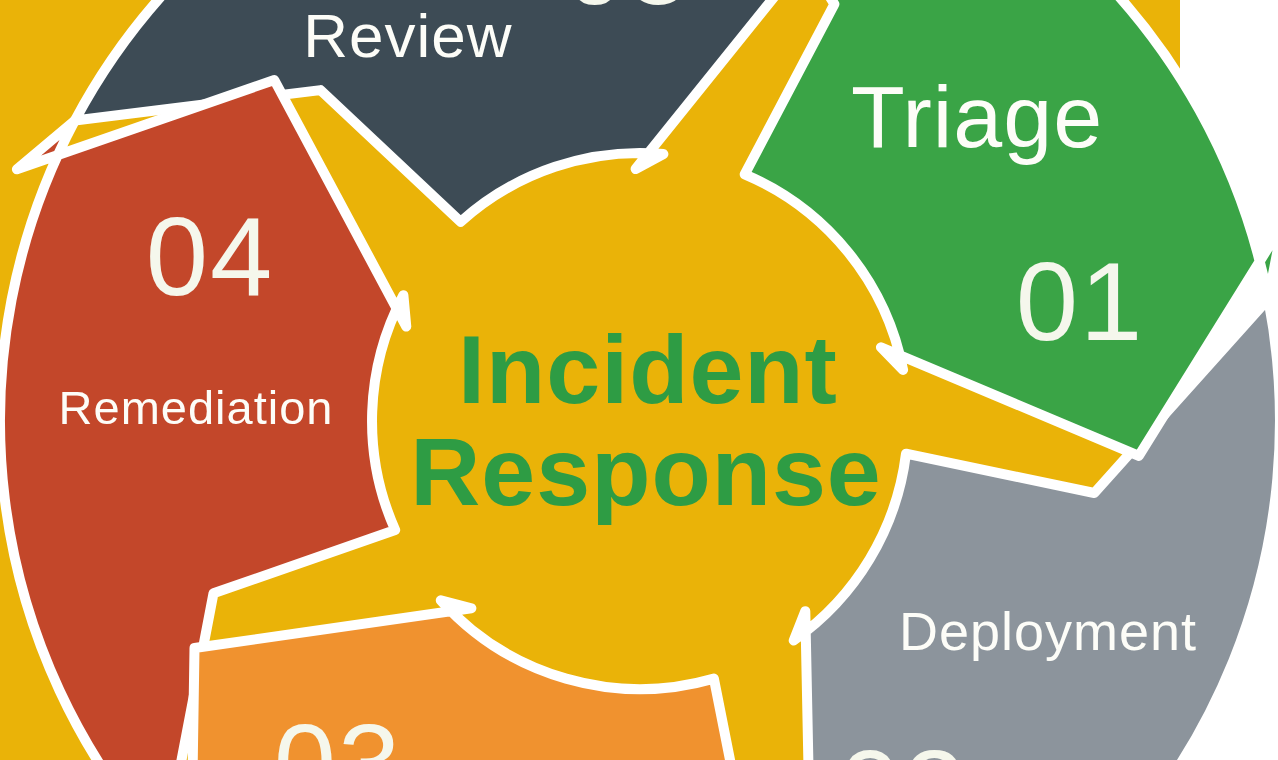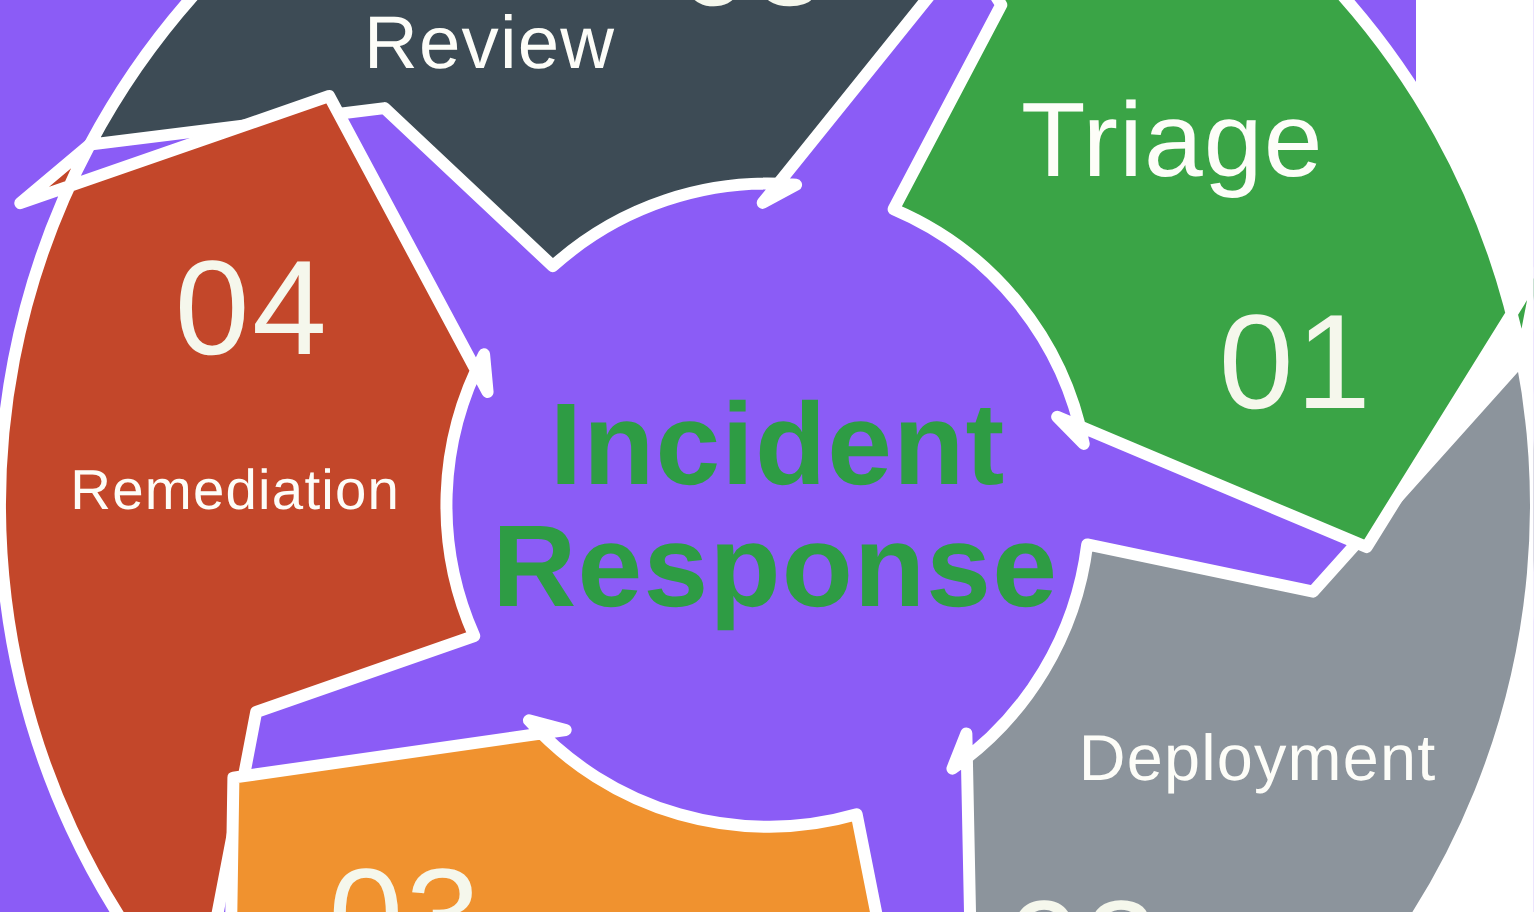--- a/index.html
+++ b/index.html
@@ -8,21 +8,21 @@
     background: #ffffff;
     width: 1278px;
     height: 760px;
     overflow: hidden;
     font-family: "Liberation Sans", "DejaVu Sans", sans-serif;
   }
   .stage {
     position: relative;
     width: 1180px;
     height: 760px;
-    background: #8b5cf6;
+    background: #eab308;
   }
   svg { display: block; }
   .arrow-seg {
     stroke: #ffffff;
     stroke-width: 10;
     stroke-linejoin: round;
   }
   .seg-label {
     fill: #fdfdf8;
     letter-spacing: 1px;

